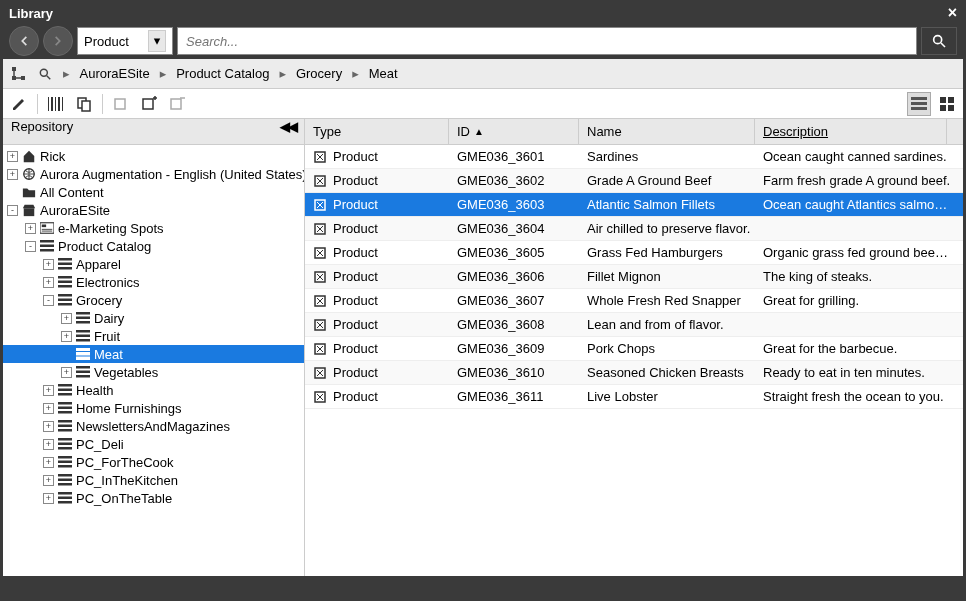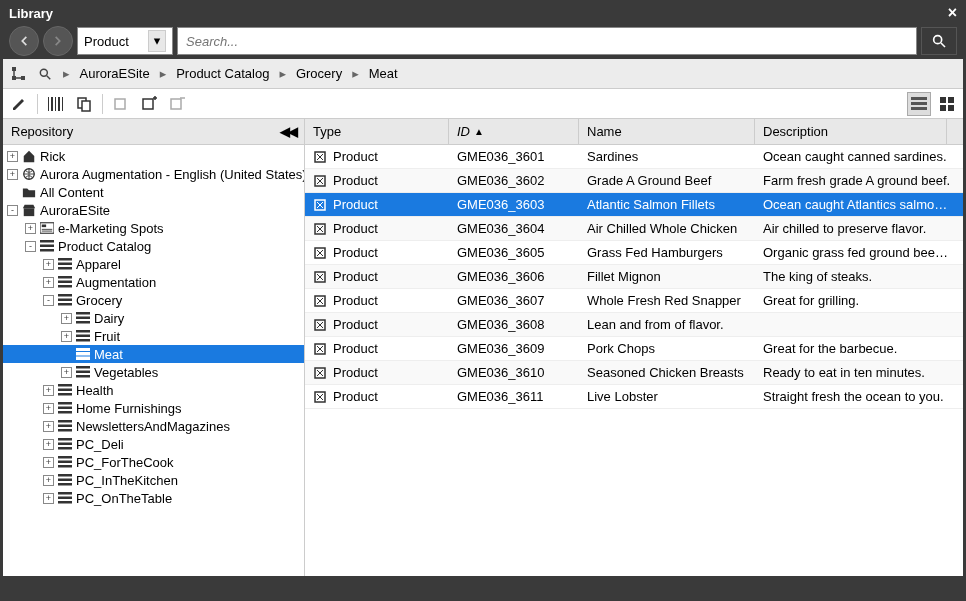--- a/index.html
+++ b/index.html
@@ -20,36 +20,36 @@
 .bc-btn { width: 24px; height: 24px; display: flex; align-items: center; justify-content: center; cursor: pointer; border: 1px solid transparent; }
 .bc-sep { color: #666; padding: 0 4px; }
 .bc-item { padding: 0 6px; cursor: pointer; }
 .toolbar { height: 30px; border-bottom: 1px solid #ccc; display: flex; align-items: center; padding: 0 4px; gap: 4px; }
 .tb-btn { width: 24px; height: 24px; display: flex; align-items: center; justify-content: center; cursor: pointer; color: #444; border: 1px solid transparent;}
 .tb-btn.active{ border-color:#aaa; background:#ddd;}
 .tb-sep { width: 1px; height: 20px; background: #ccc; margin: 0 2px; }
 .spacer { flex: 1; }
 .main { flex: 1; display: flex; overflow: hidden; }
 .tree-panel { width: 302px; border-right: 1px solid #ccc; display: flex; flex-direction: column; background: #fff; }
-.tree-header { background: #e8e8e8; height: 26px; border-bottom: 1px solid #ccc; display: flex; align-items: center; padding: 0 8px; }
+.tree-header { background: #e8e8e8; height: 26px; border-bottom: 1px solid #ccc; display: flex; align-items: flex-start; padding: 0 8px; }
 .tree-header .collapse { margin-left: auto; cursor: pointer; font-weight: bold; letter-spacing: -2px; }
 .tree { flex: 1; overflow: auto; padding: 2px 0; }
 .tree-row { height: 18px; display: flex; align-items: center; white-space: nowrap; cursor: pointer; }
 .tree-row.selected { background: #1a7ae0; color: #fff; }
 .tree-toggle { width: 11px; height: 11px; border: 1px solid #888; font-size: 9px; line-height: 9px; text-align: center; margin-right: 3px; color: #444; background: #fff; flex-shrink: 0;}
 .tree-toggle.empty { border: none; background: transparent; }
 .tree-icon { width: 16px; height: 16px; margin-right: 3px; display: flex; align-items: center; justify-content: center; flex-shrink:0; }
 .tree-row.selected .tree-icon svg { fill:#fff; stroke:#fff;}
 .grid-panel { flex: 1; display: flex; flex-direction: column; overflow: hidden; }
 .grid-header { display: flex; background: #e8e8e8; height: 26px; border-bottom: 1px solid #ccc; }
 .gh-cell { display: flex; align-items: center; padding: 0 8px; border-right: 1px solid #ccc; cursor: pointer; }
 .gh-cell.type { width: 144px; align-items: center; }
-.gh-cell.id { width: 130px; font-style: italic; }
+.gh-cell.id { width: 130px; }
 .gh-cell.name { width: 176px; }
-.gh-cell.desc { flex: 1; }
+.gh-cell.desc { flex: 1; text-decoration: underline; }
 .gh-cell.end { width:12px; border-right:none;}
 .sort { margin-left: 4px; font-size: 10px; }
 .grid-body { flex: 1; overflow: auto; }
 .grid-row { display: flex; height: 24px; align-items: center; border-bottom: 1px solid #eee; cursor: pointer; }
 .grid-row:nth-child(even) { background: #f9f9f9; }
 .grid-row.selected { background: #1a7ae0; color: #fff; }
 .gc { padding: 0 8px; overflow: hidden; text-overflow: ellipsis; white-space: nowrap; }
 .gc.type { width: 144px; display:flex; align-items:center; gap:6px;}
 .gc.id { width: 130px; }
 .gc.name { width: 176px; }
@@ -257,21 +257,21 @@
           </div>
           <div class="tree-row" style="padding-left: 40px;">
             <span class="tree-toggle">+</span>
             <span class="tree-icon">
               <svg width="14" height="12" viewBox="0 0 14 12">
                 <rect x="0" y="0" width="14" height="2.5" fill="#333"></rect>
                 <rect x="0" y="4.5" width="14" height="2.5" fill="#333"></rect>
                 <rect x="0" y="9" width="14" height="2.5" fill="#333"></rect>
               </svg>
             </span>
-            <span>Augmentation</span>
+            <span>Electronics</span>
           </div>
           <div class="tree-row" style="padding-left: 40px;">
             <span class="tree-toggle">-</span>
             <span class="tree-icon">
               <svg width="14" height="12" viewBox="0 0 14 12">
                 <rect x="0" y="0" width="14" height="2.5" fill="#333"></rect>
                 <rect x="0" y="4.5" width="14" height="2.5" fill="#333"></rect>
                 <rect x="0" y="9" width="14" height="2.5" fill="#333"></rect>
               </svg>
             </span>
@@ -465,21 +465,20 @@
             <div class="gc type">
               <span class="row-icon">
                 <svg width="12" height="12" viewBox="0 0 12 12">
                   <rect x="1" y="1" width="10" height="10" fill="none" stroke="#333" stroke-width="1.5"></rect>
                   <path d="M3 3 L9 9 M9 3 L3 9" stroke="#333" stroke-width="1"></path>
                 </svg>
               </span>
               <span>Product</span>
             </div>
             <div class="gc id">GME036_3604</div>
-            <div class="gc name">Air Chilled Whole Chicken</div>
             <div class="gc desc">Air chilled to preserve flavor.</div>
           </div>
           <div class="grid-row">
             <div class="gc type">
               <span class="row-icon">
                 <svg width="12" height="12" viewBox="0 0 12 12">
                   <rect x="1" y="1" width="10" height="10" fill="none" stroke="#333" stroke-width="1.5"></rect>
                   <path d="M3 3 L9 9 M9 3 L3 9" stroke="#333" stroke-width="1"></path>
                 </svg>
               </span>

